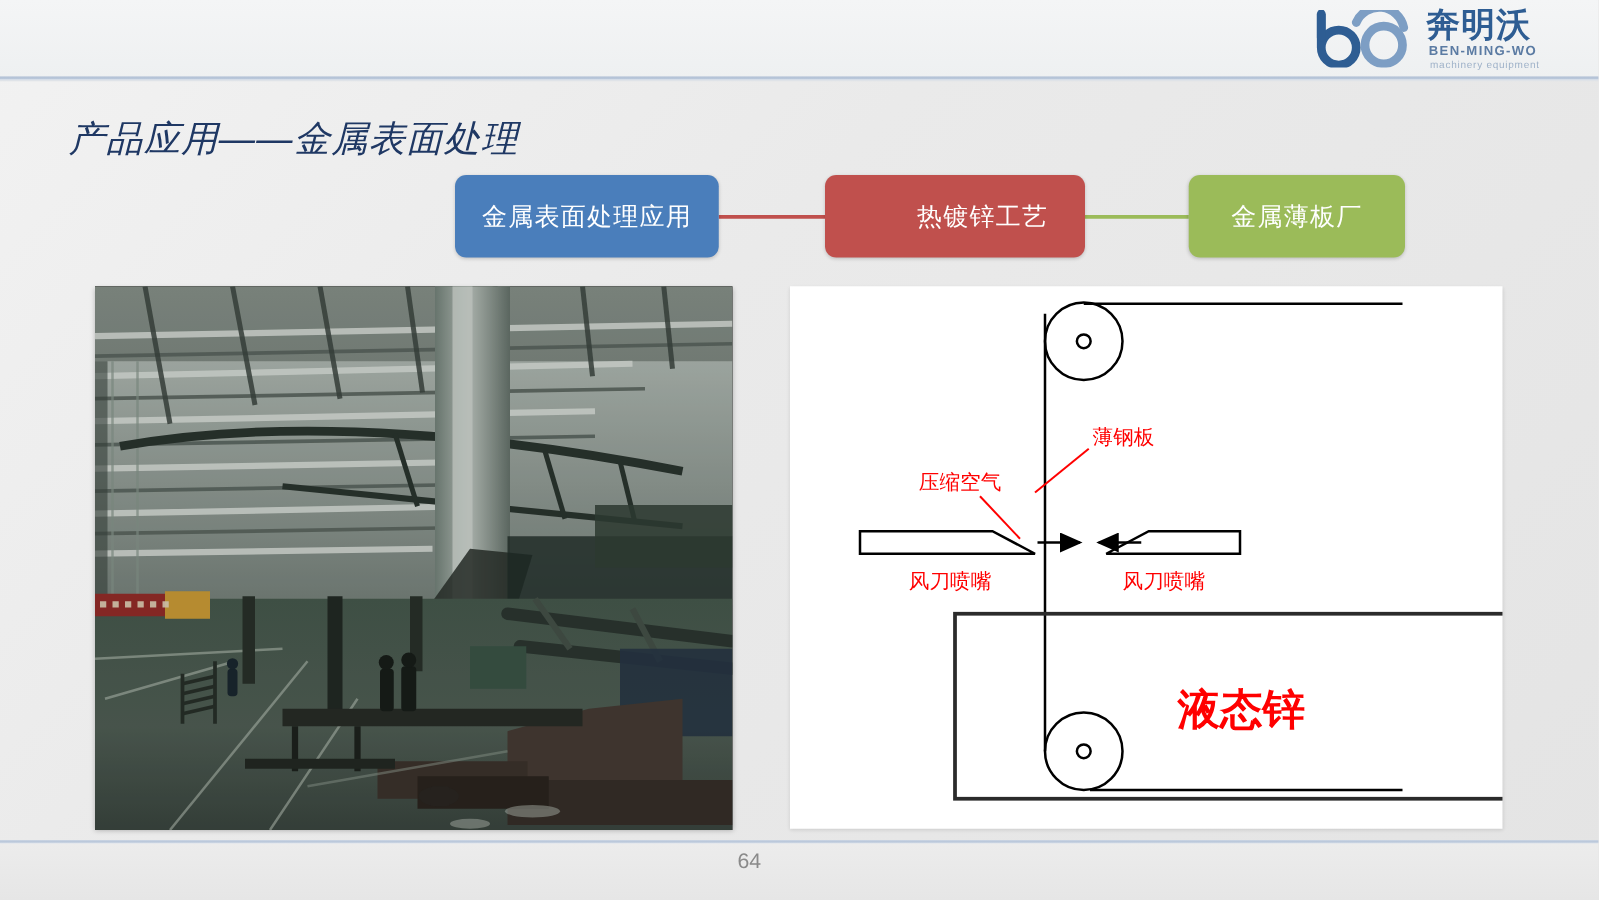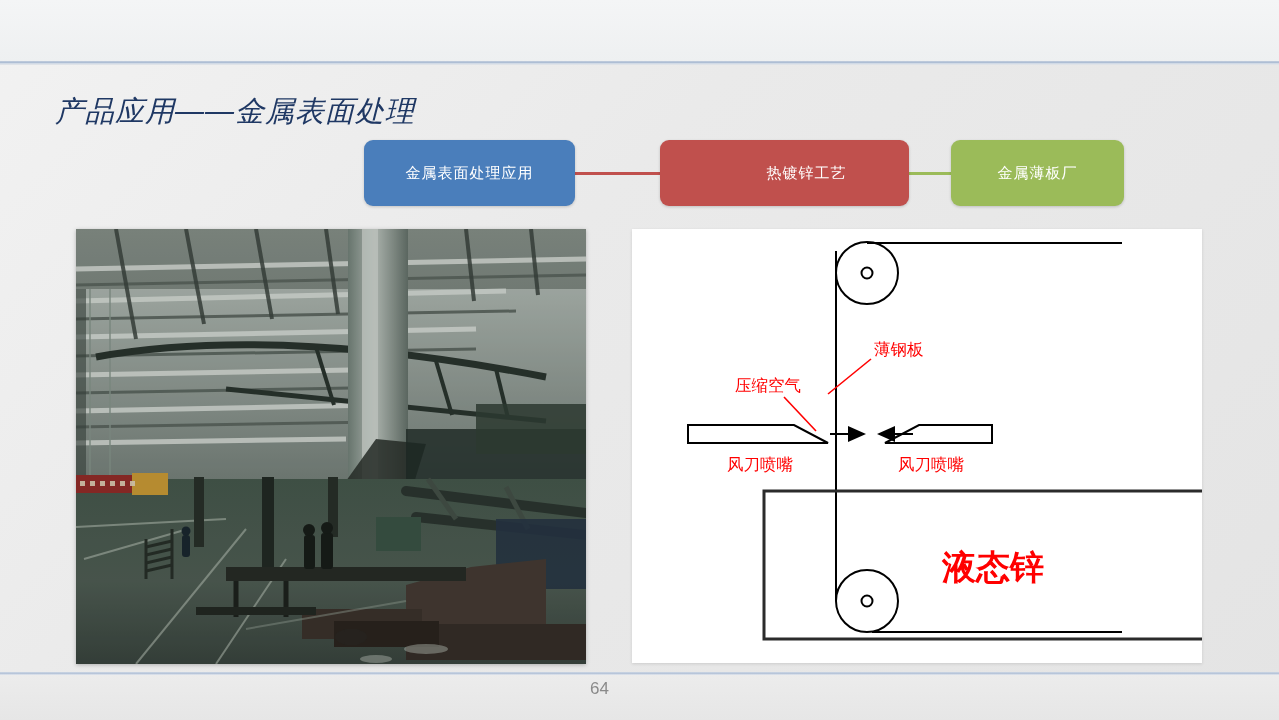--- a/index.html
+++ b/index.html
@@ -95,28 +95,28 @@
 
   
   .flow { position: absolute; left: 0; top: 0; width: 1279px; height: 720px; pointer-events: none; }
   .flow-box {
     position: absolute;
     border-radius: 9px;
     color: #ffffff;
     display: flex;
     align-items: center;
     justify-content: center;
-    font-size: 15px;
+    font-size: 20px;
     letter-spacing: 1px;
     box-shadow: 0 1px 3px rgba(0,0,0,0.18);
     pointer-events: auto;
     box-sizing: border-box;
   }
   #box-blue  { left: 364px; top: 140px; width: 211px; height: 66px; background:#4a7ebb; }
-  #box-red   { left: 660px; top: 140px; width: 249px; height: 66px; background:#c0504d;padding-left:44px; }
+  #box-red   { left: 660px; top: 140px; width: 208px; height: 66px; background:#c0504d;padding-left:44px; }
   #box-green { left: 951px; top: 140px; width: 173px; height: 66px; background:#9bbb59; }
 
   .connector {
     position: absolute;
     height: 3px;
   }
   #conn-1 { left: 575px; top: 172px; width: 85px; background:#c0504d; }
   #conn-2 { left: 868px; top: 172px; width: 83px; background:#9bbb59; }
 
   
@@ -177,20 +177,33 @@
 </style>
 </head>
 <body>
 
 <div class="slide">
 
   <div class="header-band"></div>
   <div class="header-rule"></div>
   <div class="header-rule2"></div>
 
+  <div class="logo">
+    <div class="logo-mark">
+      <svg width="92" height="46" viewBox="0 0 92 46">
+        <path d="M8 3 L8 30 A14 14 0 0 0 36 30 A14 14 0 0 0 8 30 Z" fill="none" stroke="#2e5d93" stroke-width="7"></path>
+        <line x1="8" y1="3" x2="8" y2="22" stroke="#2e5d93" stroke-width="7" stroke-linecap="round"></line>
+        <circle cx="58" cy="28" r="15" fill="none" stroke="#7d9ec4" stroke-width="7"></circle>
+        <path d="M36 10 A20 20 0 0 1 74 14" fill="none" stroke="#7d9ec4" stroke-width="7" stroke-linecap="round"></path>
+      </svg>
+    </div>
+    <div class="logo-cn">奔明沃</div>
+    <div class="logo-en">BEN-MING-WO</div>
+    <div class="logo-sub">machinery equipment</div>
+  </div>
 
   <div class="page-title">产品应用——金属表面处理</div>
 
   <div class="flow">
     <div class="connector" id="conn-1" style="background: rgb(192, 80, 77);"></div>
     <div class="connector" id="conn-2" style="background: rgb(155, 187, 89);"></div>
     <div class="flow-box" id="box-blue" style="background: rgb(74, 126, 187);">金属表面处理应用</div>
     <div class="flow-box" id="box-red" style="background: rgb(192, 80, 77);">热镀锌工艺</div>
     <div class="flow-box" id="box-green" style="background: rgb(155, 187, 89);">金属薄板厂</div>
   </div>

